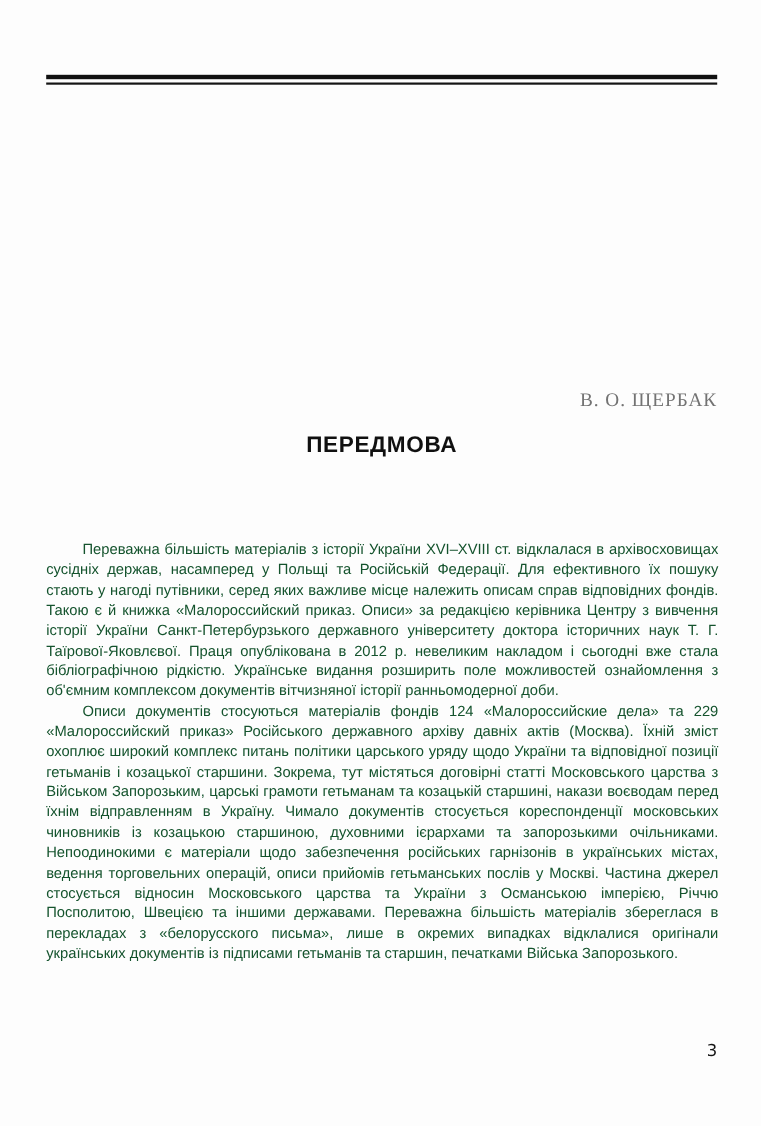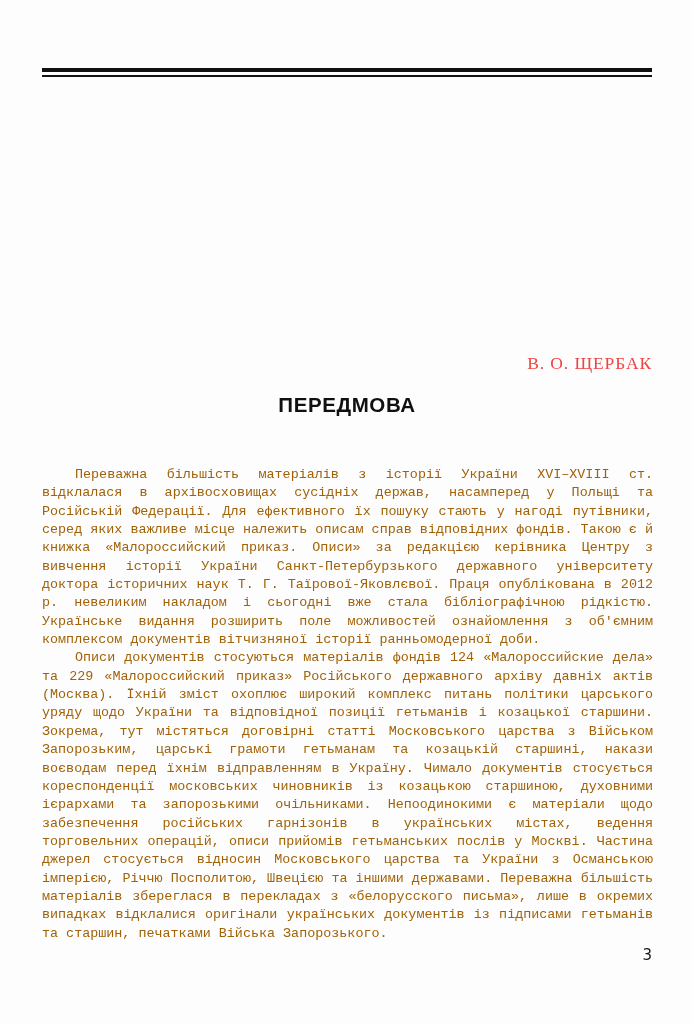--- a/index.html
+++ b/index.html
@@ -44,21 +44,21 @@
   
   .author {
     position: absolute;
     left: 42px;
     top: 353px;
     width: 610px;
     text-align: right;
     font-family: "Liberation Serif", "DejaVu Serif", serif;
     font-size: 17.5px;
     letter-spacing: 0.9px;
-    color: #ef4444;
+    color: #737373;
     white-space: nowrap;
   }
 
   
   .title {
     position: absolute;
     left: 42px;
     top: 392px;
     width: 610px;
     text-align: center;
@@ -70,28 +70,28 @@
     color: #101010;
   }
   .title-line {
     display: block;
   }
 
   
   .body-text {
     position: absolute;
     left: 42px;
-    top: 466px;
+    top: 491px;
     width: 611px;
-    font-family: Liberation Mono, monospace;
+    font-family: Liberation Sans, sans-serif;
     font-size: 13.4px;
     line-height: 18.35px;
     text-align: justify;
     text-justify: inter-word;
-    color: #a16207;
+    color: #14532d;
     hyphens: manual;
   }
   .body-text p {
     margin: 0;
     text-indent: 33px;
   }
 
   
   .folio {
     position: absolute;

